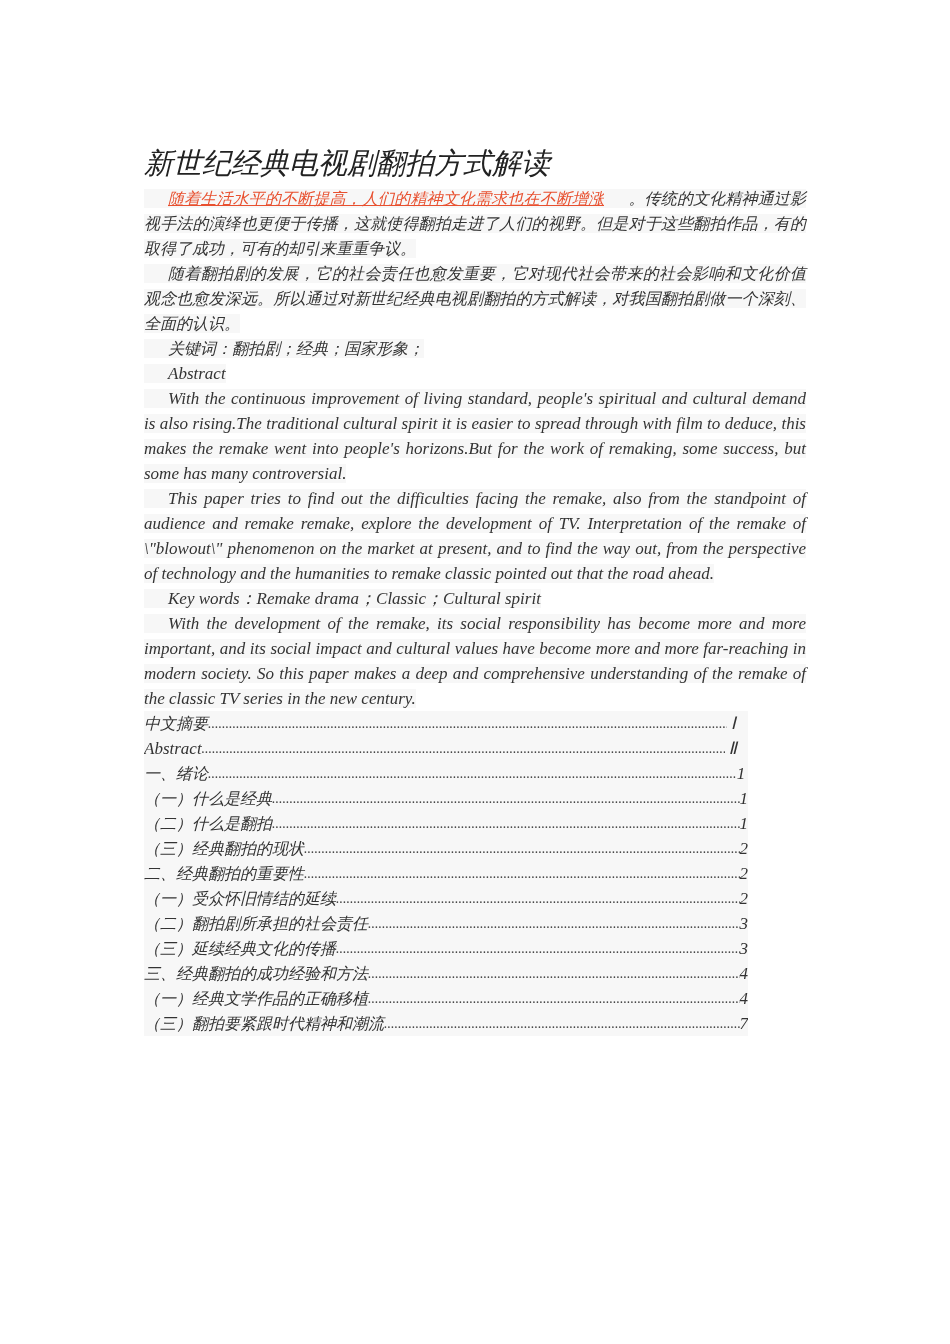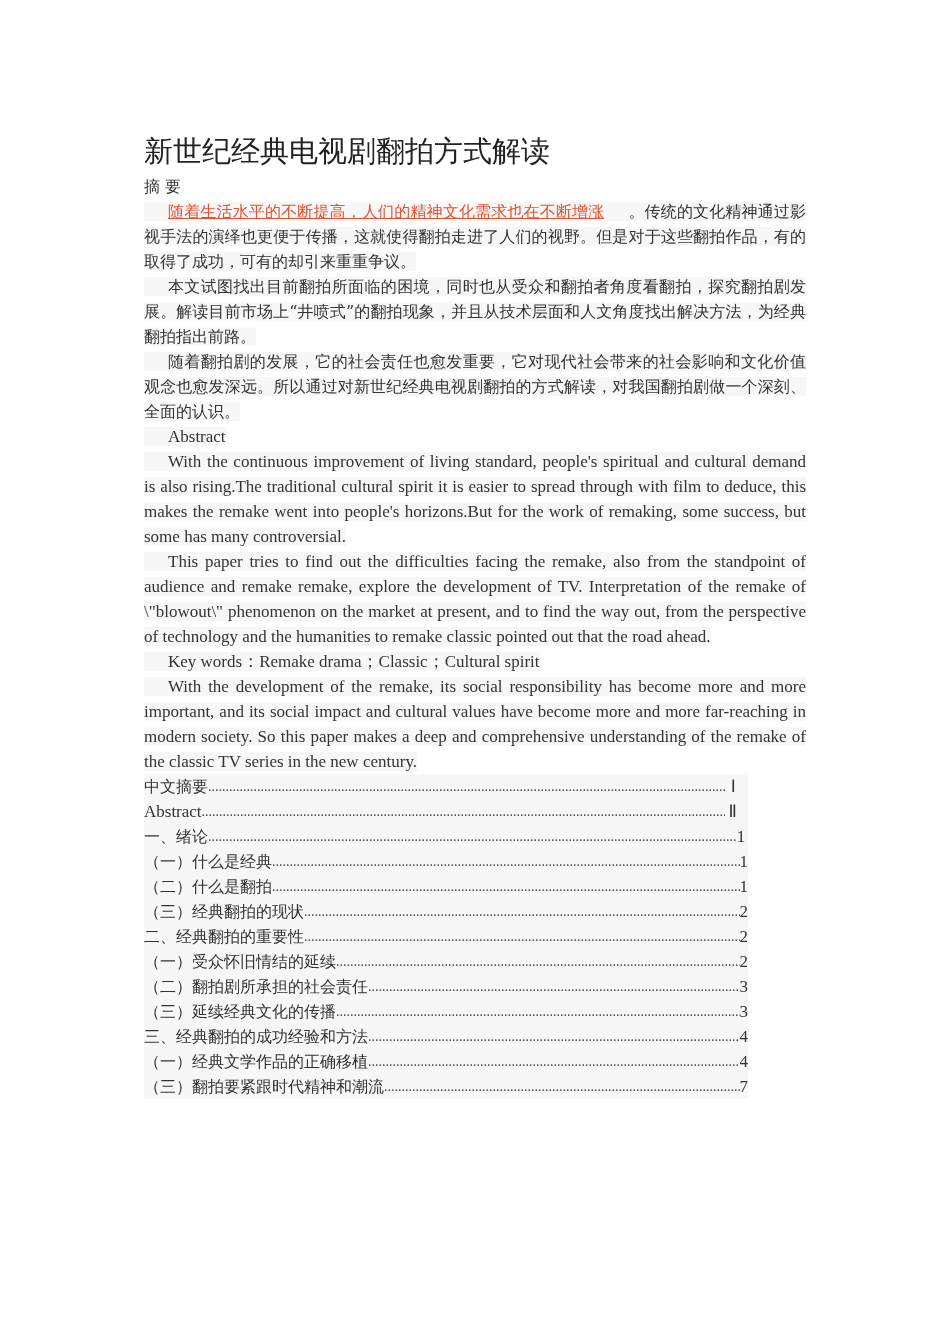--- a/index.html
+++ b/index.html
@@ -1,18 +1,18 @@
 <!DOCTYPE html>
 <html><head>
   <meta charset="utf-8">
   <style>
     html, body { margin: 0; padding: 0; background: #ffffff; }
     body { width: 950px; height: 1344px; position: relative; overflow: hidden; }
-    .page { position: absolute; left: 144px; top: 128px; width: 662px; color: #333333;
-      font-family: "DejaVu Serif", "Liberation Serif", serif; }
+    .page { position: absolute; left: 144px; top: 140px; width: 662px; color: #333333;
+      font-family: "DejaVu Serif", "Liberation Serif", serif; font-style: italic; }
     .title { font-family: "DejaVu Sans", "Liberation Sans", sans-serif; font-size: 29px; line-height: 46px;
       color: #222; margin: 0; font-weight: normal; letter-spacing: 0px; }
     .line { font-size: 16px; line-height: 25px; }
     .p { font-size: 16px; line-height: 25px; text-align: justify; }
     .p .hl, .hl { background: #f7f7f7; padding-left: 24px; }
     .en { font-family: "Liberation Serif", "DejaVu Serif", serif; font-size: 17px; line-height: 25px; text-align: justify; }
     .red { color: #e8502f; text-decoration: underline; text-decoration-color: #e8502f; }
     .toc { width: 604px; }
     .toc-row { display: flex; font-size: 16px; line-height: 25px; background: #f7f7f7; white-space: nowrap; overflow: hidden; }
     .toc-row .t { flex: 0 0 auto; }
@@ -21,28 +21,27 @@
     .toc-row .n { flex: 0 0 auto; font-family: "Liberation Serif", serif; font-size: 17px; }
     .toc-row.sub .t { padding-left: 0; }
     .toc-row.roman .n { padding-left: 4px; }
   </style>
 </head>
 <body>
 
 <div class="page">
   <h1 class="title">新世纪经典电视剧翻拍方式解读</h1>
 
-  <div class="line">摘 要</div>
 
   <div class="p"><span class="red hl">随着生活水平的不断提高，人们的精神文化需求也在不断增涨</span><span class="hl">。传统的文化精神通过影视手法的演绎也更便于传播，这就使得翻拍走进了人们的视野。但是对于这些翻拍作品，有的取得了成功，可有的却引来重重争议。</span></div>
 
-  <div class="p"><span class="hl">本文试图找出目前翻拍所面临的困境，同时也从受众和翻拍者角度看翻拍，探究翻拍剧发展。解读目前市场上“井喷式”的翻拍现象，并且从技术层面和人文角度找出解决方法，为经典翻拍指出前路。</span></div>
 
   <div class="p"><span class="hl">随着翻拍剧的发展，它的社会责任也愈发重要，它对现代社会带来的社会影响和文化价值观念也愈发深远。所以通过对新世纪经典电视剧翻拍的方式解读，对我国翻拍剧做一个深刻、全面的认识。</span></div>
 
+  <div class="line"><span class="hl">关键词：翻拍剧；经典；国家形象；</span></div>
 
   <div class="en"><span class="hl">Abstract</span></div>
 
   <div class="en"><span class="hl">With the continuous improvement of living standard, people's spiritual and cultural demand is also rising.The traditional cultural spirit it is easier to spread through with film to deduce, this makes the remake went into people's horizons.But for the work of remaking, some success, but some has many controversial.</span></div>
 
   <div class="en"><span class="hl">This paper tries to find out the difficulties facing the remake, also from the standpoint of audience and remake remake, explore the development of TV. Interpretation of the remake of \"blowout\" phenomenon on the market at present, and to find the way out, from the perspective of technology and the humanities to remake classic pointed out that the road ahead.</span></div>
 
   <div class="en"><span class="hl">Key words：Remake drama；Classic；Cultural spirit</span></div>
 
   <div class="en"><span class="hl">With the development of the remake, its social responsibility has become more and more important, and its social impact and cultural values have become more and more far-reaching in modern society. So this paper makes a deep and comprehensive understanding of the remake of the classic TV series in the new century.</span></div>

